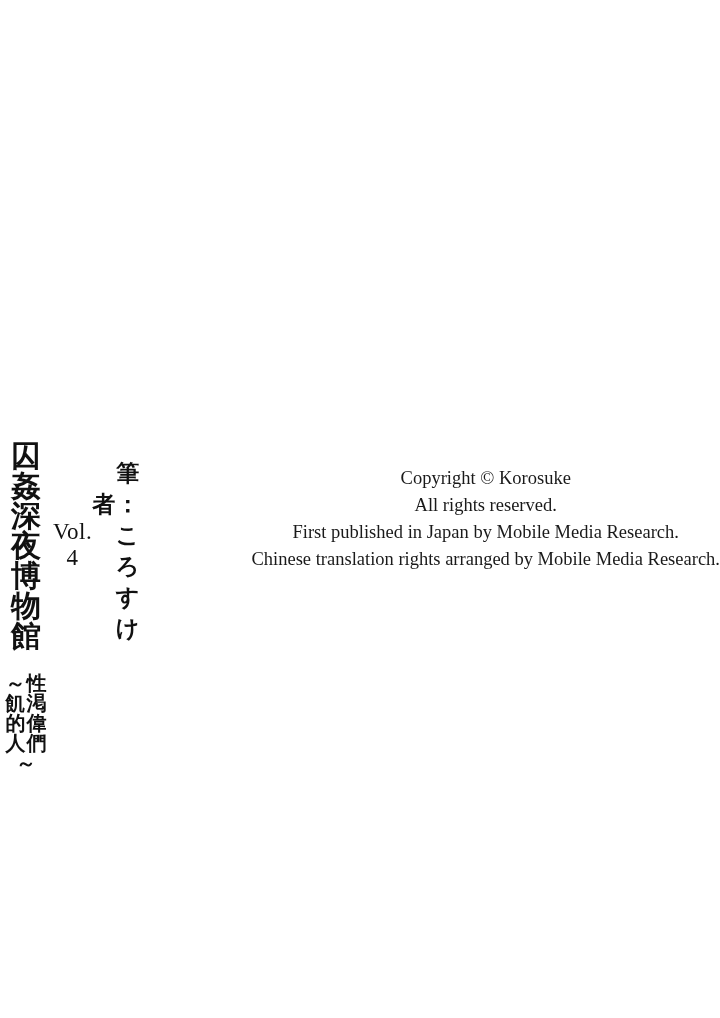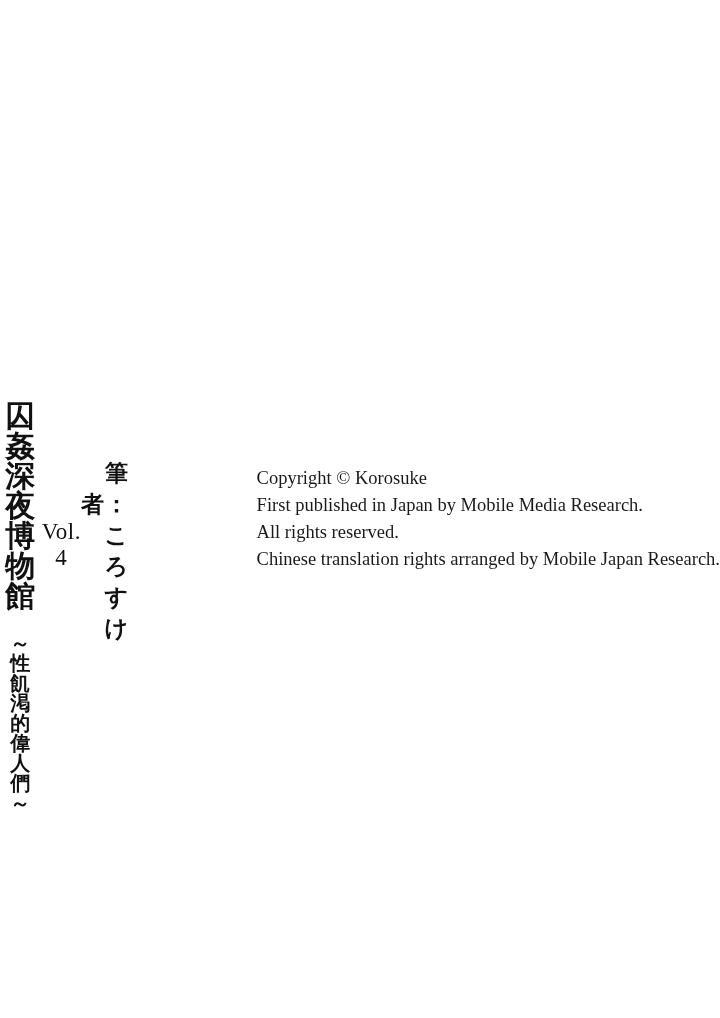--- a/index.html
+++ b/index.html
@@ -62,26 +62,25 @@
     text-align: right;
     letter-spacing: 1px;
   }
   .spacer-box {
     margin-top: 56px;
     width: 456px;
     height: 62px;
   }
   .copyright {
     margin-top: 20px;
-    text-align: left;
+    text-align: center;
     font-family: "Liberation Serif", serif;
     font-size: 18.5px;
     line-height: 1.45;
     color: #1a1a1a;
-    margin-left: 40px;
   }
   .copyright div {
     white-space: nowrap;
   }
 </style>
 </head>
 <body>
 
 <div class="page">
 
@@ -91,18 +90,18 @@
   </div>
 
   <div class="volume">Vol. 4</div>
 
   <div class="author">筆者：ころすけ</div>
 
   <div class="spacer-box"></div>
 
   <div class="copyright">
     <div>Copyright © Korosuke</div>
+    <div>All rights reserved.</div>
     <div>First published in Japan by Mobile Media Research.</div>
-    <div>All rights reserved.</div>
-    <div>Chinese translation rights arranged by Mobile Japan Research.</div>
+    <div>Chinese translation rights arranged by Mobile Media Research.</div>
   </div>
 
 </div>
 
 </body></html>

